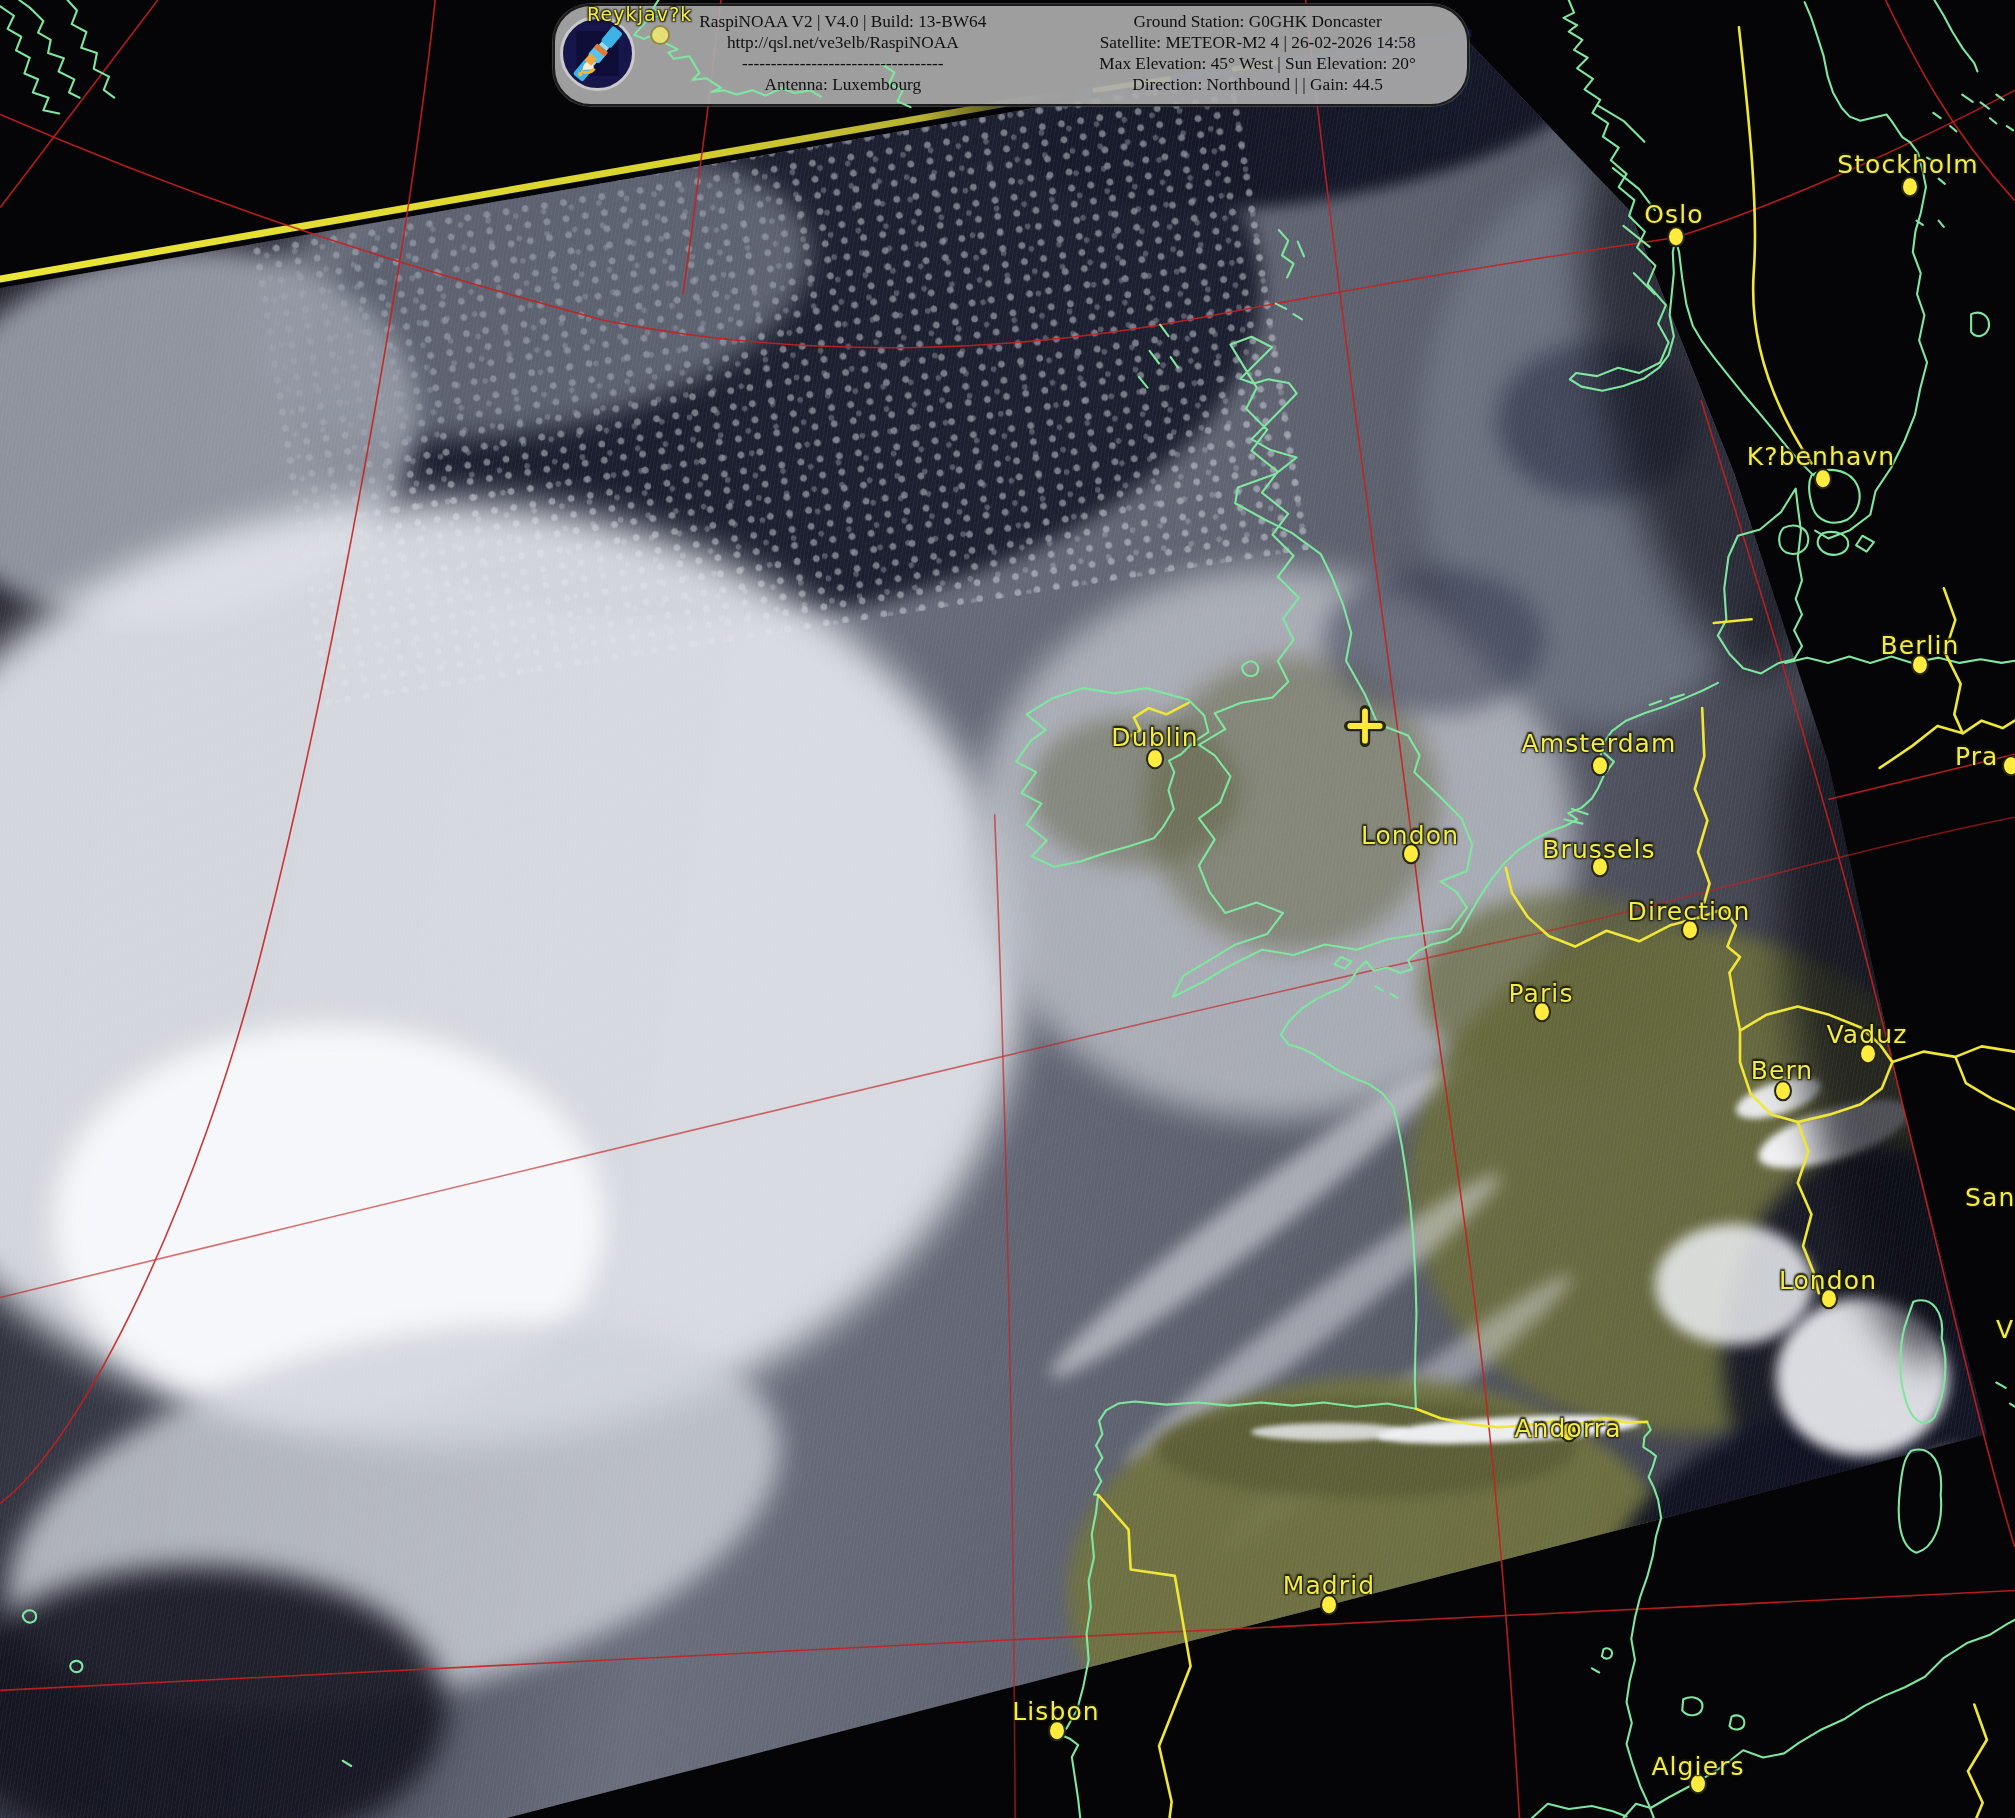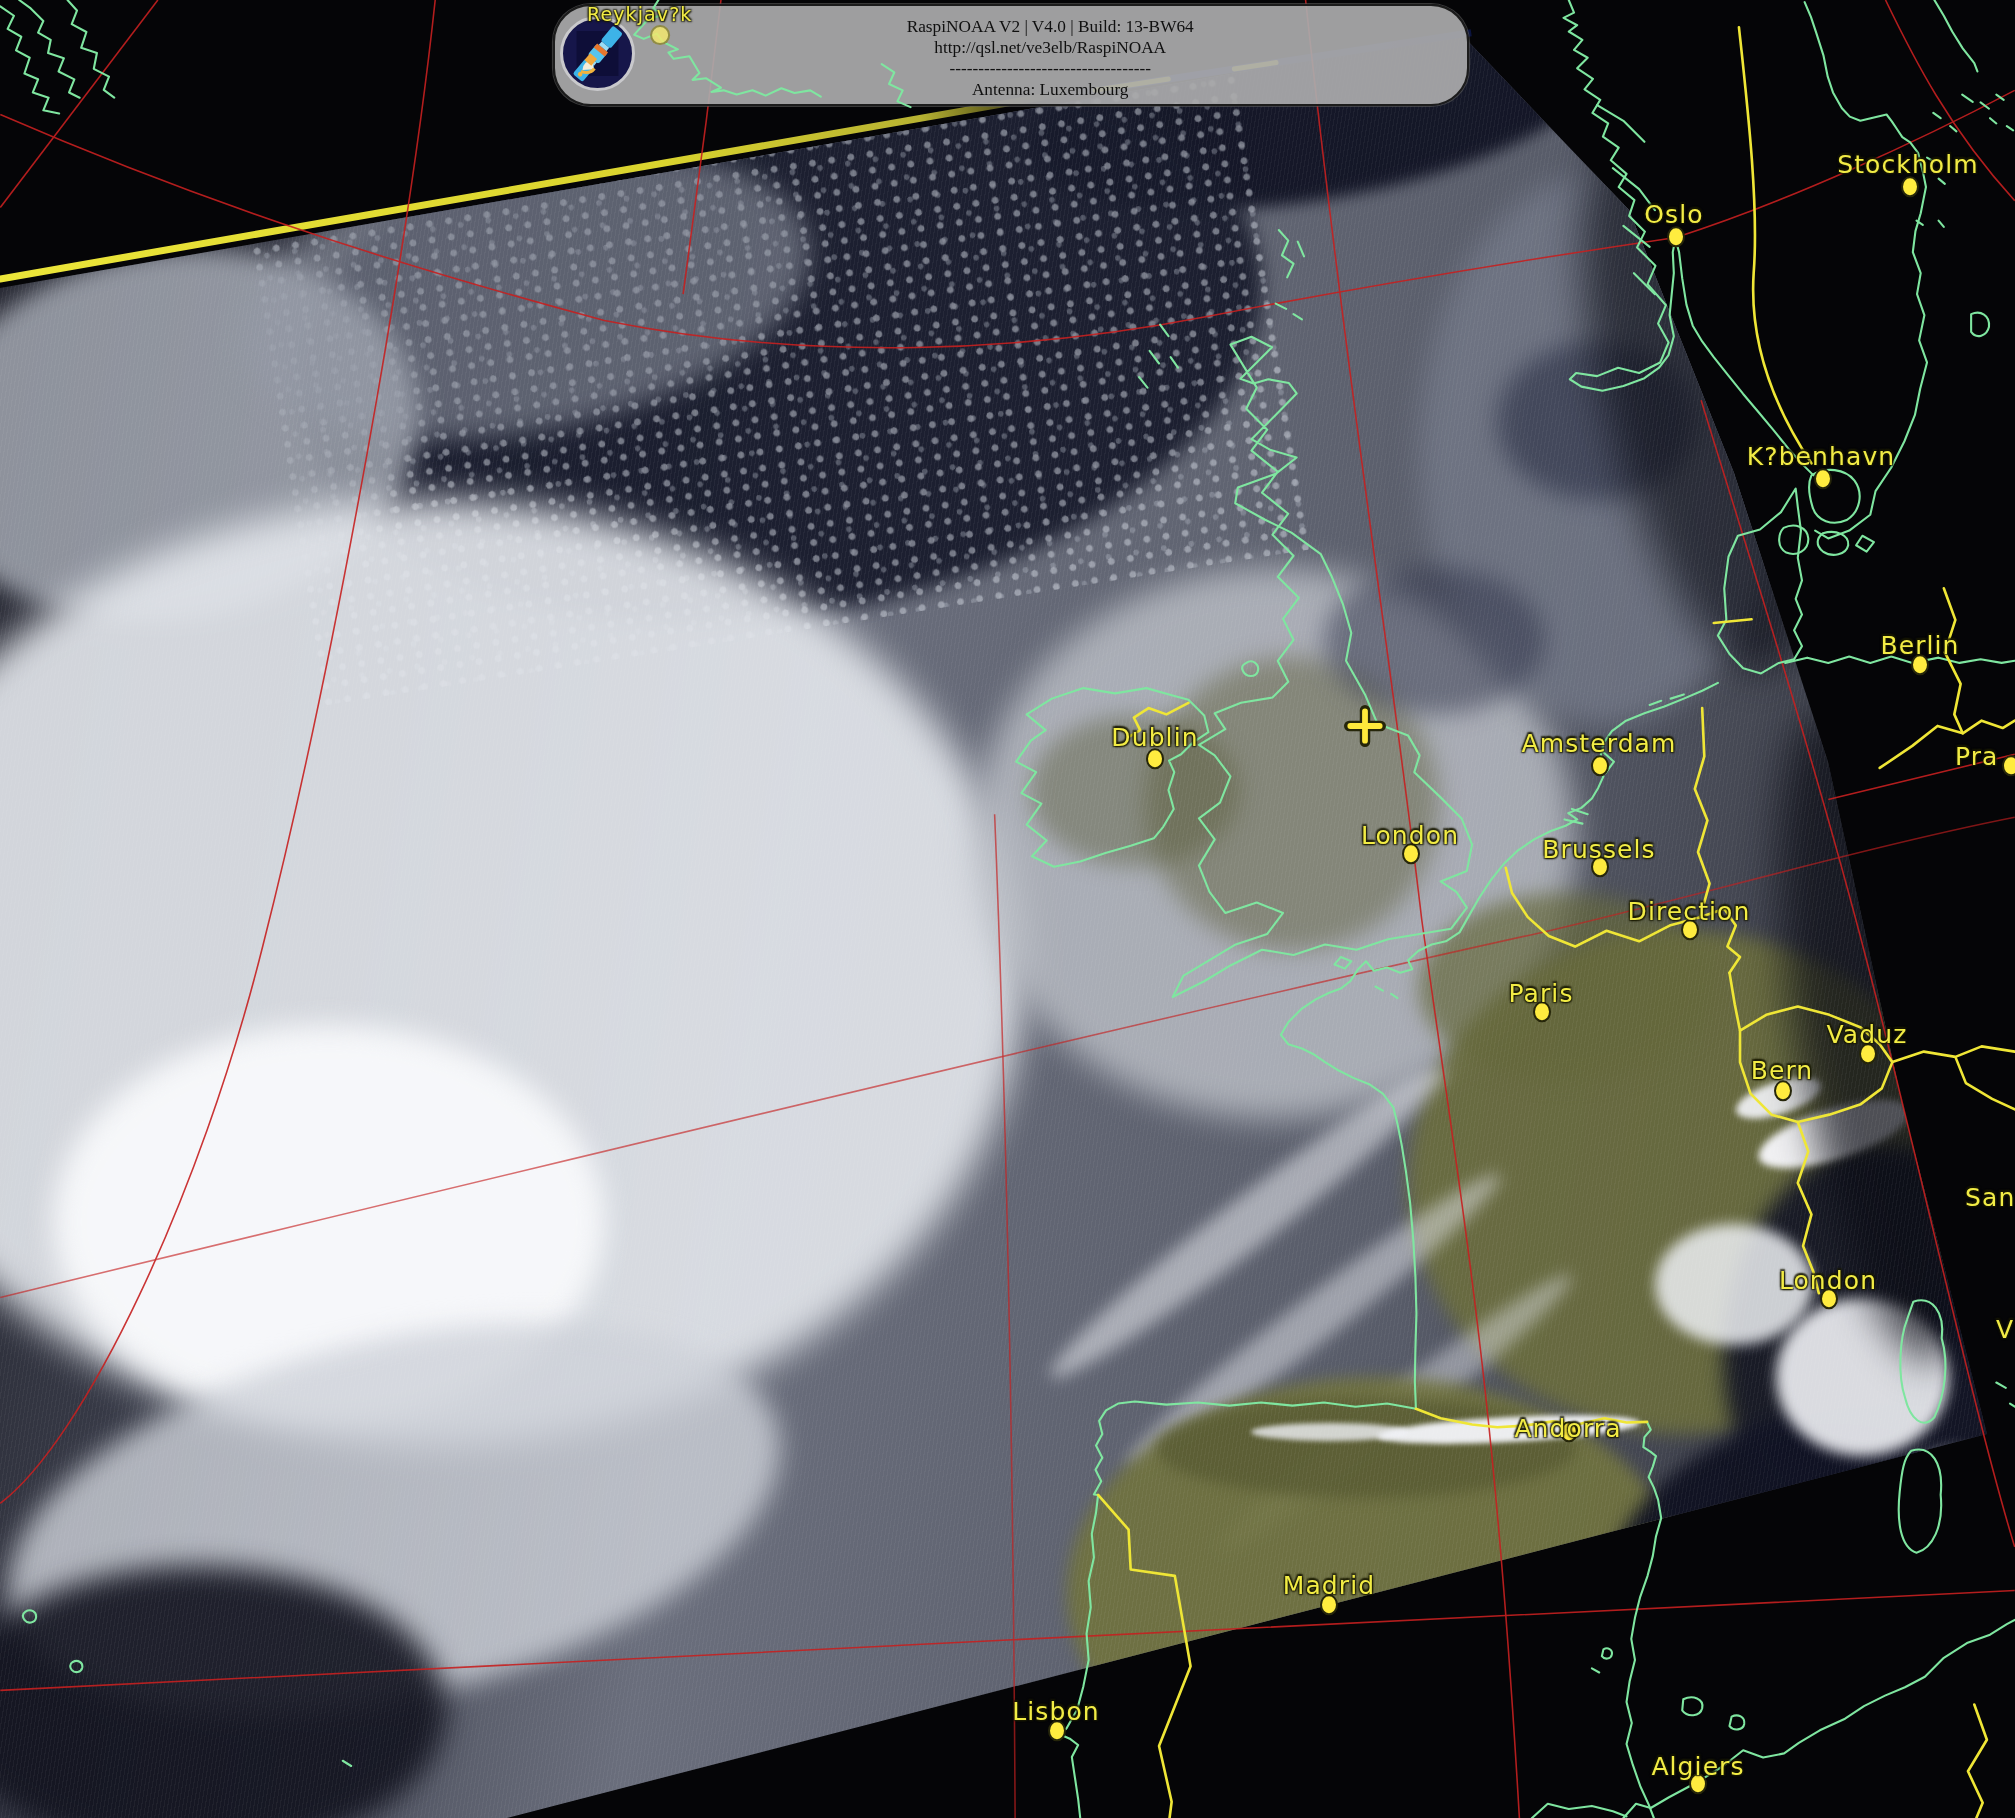--- a/index.html
+++ b/index.html
@@ -24,21 +24,21 @@
     background:linear-gradient(90deg,rgba(20,32,110,0),#16276f 18%,#101d54 60%,#0b1440);}
   .stripeB .patch{position:absolute;top:1.1px;height:4.7px;background:#d8d232;border-radius:2.1px;}
   
   svg.lines{position:absolute;left:0;top:0;z-index:4;}
   svg.map{position:absolute;left:0;top:0;z-index:6;}
   
   #hdrbox{position:absolute;left:553px;top:4.2px;width:912px;height:98px;z-index:5;
     background:rgba(171,171,173,0.92);border:2.1px solid #1c1c1c;border-radius:38px;
     box-shadow:0 0 0 1.1px rgba(90,90,90,.6);}
   #hdrcontent{position:absolute;left:553px;top:4.2px;width:912px;height:98px;z-index:7;
-    display:flex;align-items:flex-start;color:#101010;font-family:"Liberation Serif",serif;margin-top:12px;}
+    display:flex;align-items:center;color:#101010;font-family:"Liberation Serif",serif;}
   #logo{width:75px;height:75px;margin-left:7.4px;flex:0 0 auto;}
   .hcol{flex:1 1 0;text-align:center;font-size:17.3px;line-height:21px;white-space:nowrap;}
   .hcol div{height:21px;}
   
   .city{position:absolute;transform:translate(-50%,-50%);color:#f2ec45;font-size:25px;letter-spacing:1.1px;
     z-index:8;white-space:nowrap;
     text-shadow:1.1px 1.1px 1.6px rgba(25,25,0,.95),-1.1px -1.1px 1.6px rgba(25,25,0,.85),1.1px -1.1px 1.6px rgba(25,25,0,.85),-1.1px 1.1px 1.6px rgba(25,25,0,.85);}
   .city.edge{transform:translate(0,-50%);}
   .dot{position:absolute;width:14px;height:17.3px;border-radius:50%;background:#ffec3f;border:2.1px solid #26260a;
     transform:translate(-50%,-50%);z-index:8;}
@@ -193,20 +193,26 @@
       <path d="M 30 72 a 13 13 0 0 1 13 -13 l 2 12 Z" fill="#f5edd8"></path>
       <path d="M 28 74 q 12 4 18 -4" stroke="#f2b33d" stroke-width="4" fill="none"></path>
       <rect x="35" y="52" width="12" height="12" fill="#f2a93d" transform="rotate(40 41 58)"></rect>
     </svg>
     <div class="hcol">
       <div>RaspiNOAA V2 | V4.0 | Build: 13-BW64</div>
       <div>http://qsl.net/ve3elb/RaspiNOAA</div>
       <div>-----------------------------------</div>
       <div>Antenna: Luxembourg</div>
     </div>
+    <div class="hcol">
+      <div>Ground Station: G0GHK Doncaster</div>
+      <div>Satellite: METEOR-M2 4 | 26-02-2026 14:58</div>
+      <div>Max Elevation: 45° West | Sun Elevation: 20°</div>
+      <div>Direction: Northbound | | Gain: 44.5</div>
+    </div>
   </div>
 
   <svg id="gs-cross" style="left:1365px;top:726px;" width="42" height="42" viewBox="-40 -40 80 80">
     <path d="M -30 0 H 30 M 0 -30 V 30" stroke="#26260a" stroke-width="20" stroke-linecap="round"></path>
     <path d="M -28 0 H 28 M 0 -28 V 28" stroke="#ffe93c" stroke-width="11" stroke-linecap="round"></path>
   </svg>
 
   <div class="dot" id="reyk-dot" style="left:660px;top:35px;"></div>
   <div class="dot" style="left:1910px;top:187px;"></div>
   <div class="dot" style="left:1676px;top:237px;"></div>

